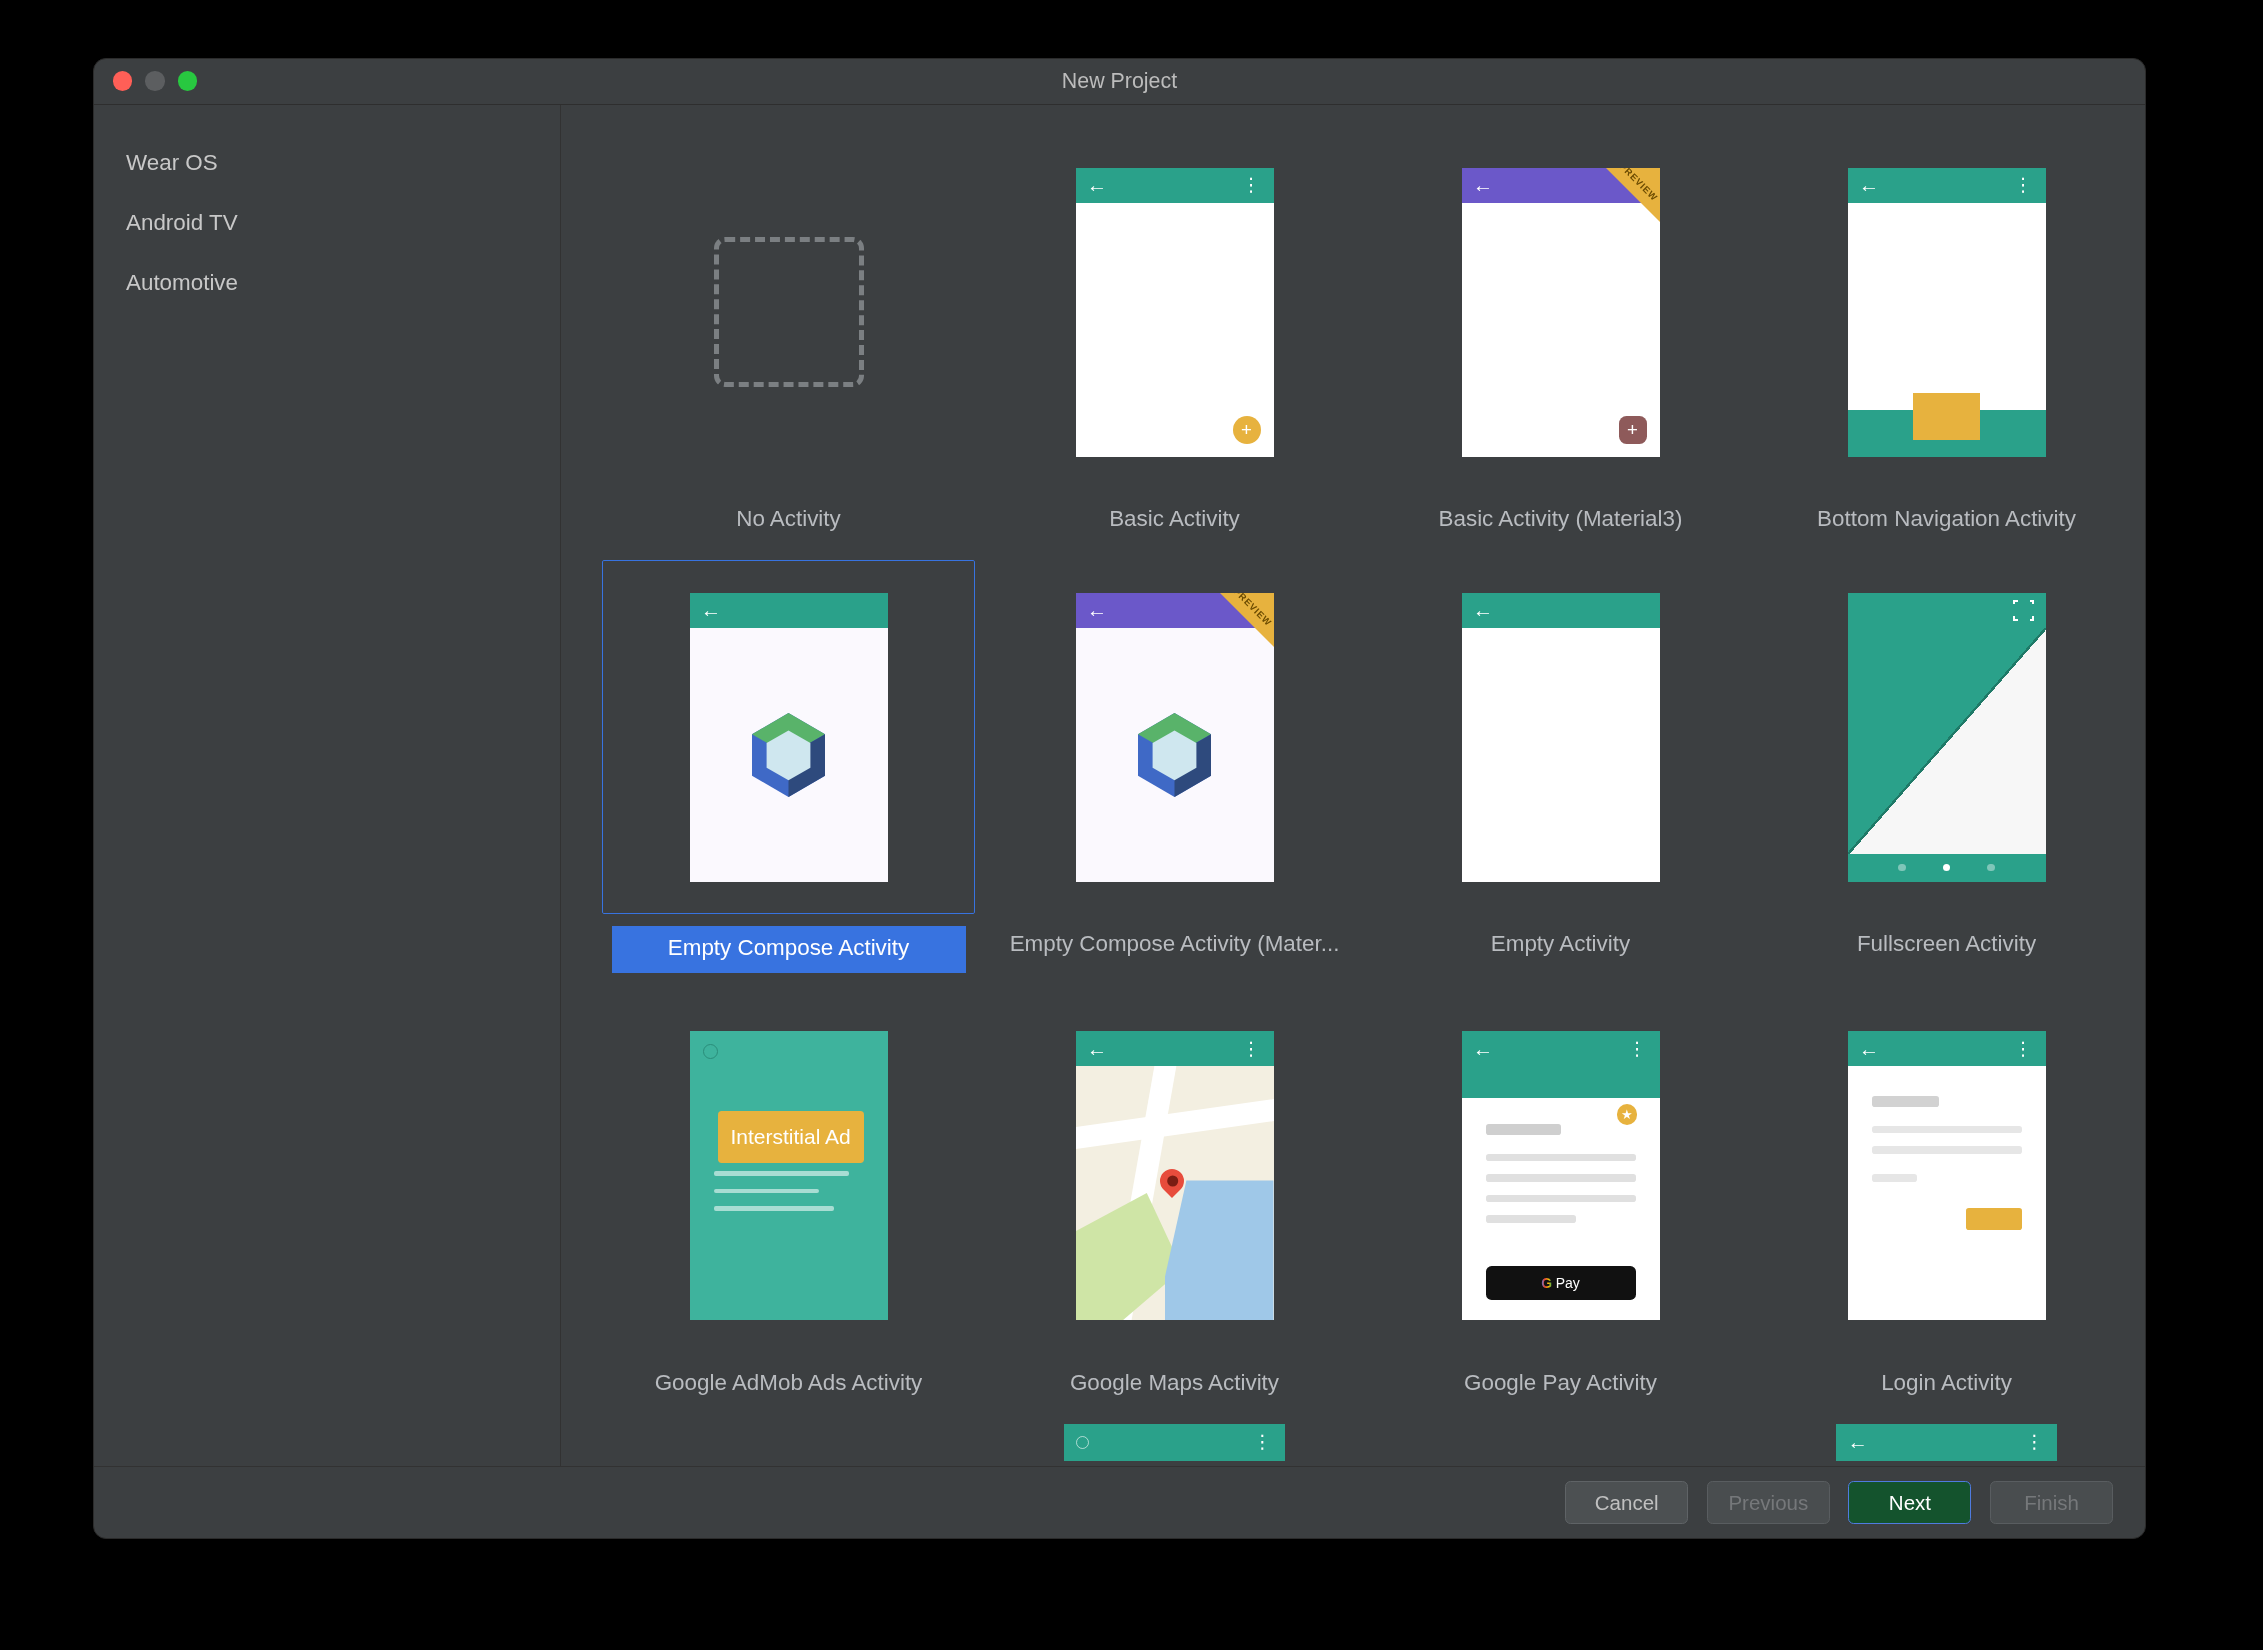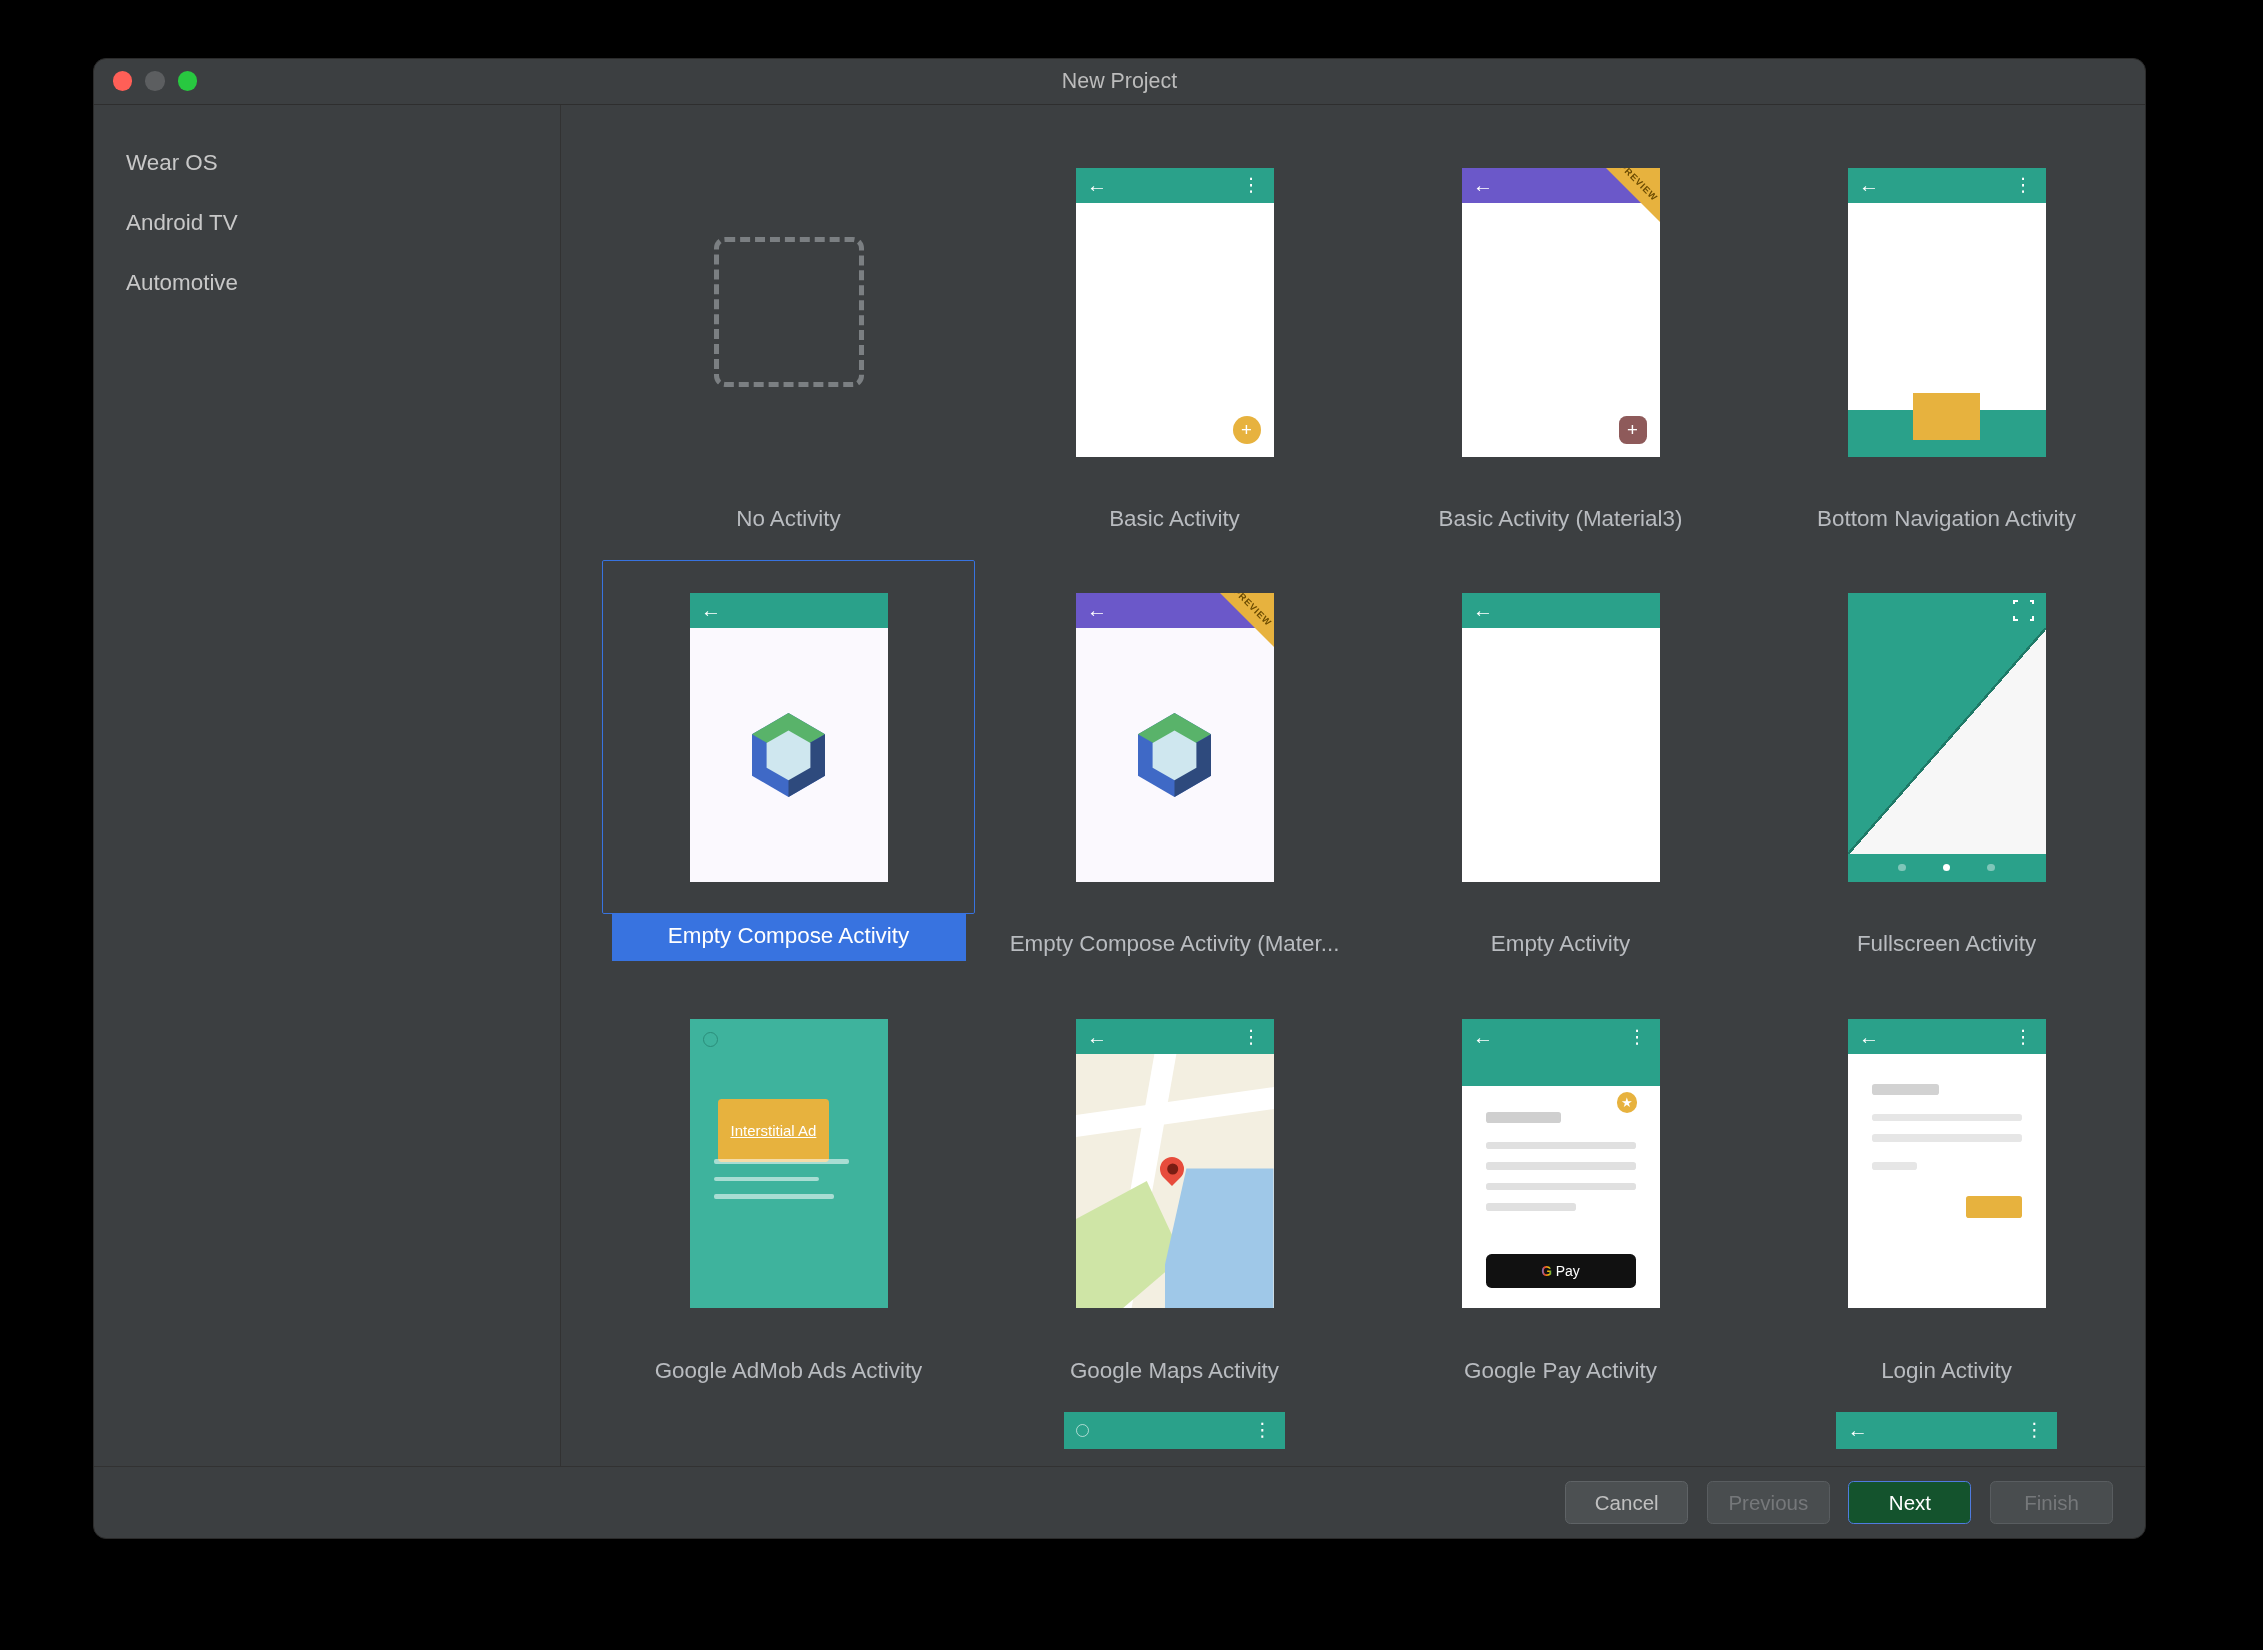--- a/index.html
+++ b/index.html
@@ -39,21 +39,21 @@
   .side-item.sel{background:var(--sidebar-sel);color:#e6e6e6;}
   
   .main{flex:1;overflow:auto;padding:30px 41px 0 41px;}
   .grid{display:grid;grid-template-columns:repeat(4,1fr);gap:26px 13px;}
   .card{display:flex;flex-direction:column;align-items:center;cursor:pointer;}
   .card .lbl{text-align:center;font-size:22.4px;color:var(--label);margin-top:17px;height:28px;overflow:hidden;text-overflow:ellipsis;white-space:nowrap;max-width:354px;}
   .card.selected .frame{background:#3c3f41;}
   .card.selected .lbl{color:#fff;}
   .card .frame{width:373px;height:354px;display:flex;align-items:center;justify-content:center;border-radius:1.9px;}
   .card.selected .frame{outline:1.9px solid var(--card-sel);outline-offset:-1.9px;}
-  .card.selected .lbl-bar{background:var(--card-sel);color:#fff;width:373px;padding:9.3px 0;margin-top:0;}
+  .card.selected .lbl-bar{background:var(--card-sel);color:#fff;width:373px;padding:9.3px 0;margin-top:12px;}
   
   .phone{width:198px;height:289px;background:var(--card-bg);position:relative;overflow:hidden;}
   .tbar{height:35px;display:flex;align-items:center;justify-content:space-between;padding:0 11.2px;}
   .tbar.teal{background:var(--teal);}
   .tbar.purple{background:#6b58c9;}
   .arrow{color:#fff;font-size:20.5px;}
   .dots{color:#fff;font-size:18.6px;letter-spacing:1.9px;}
   .tbar-fs{background:var(--teal);height:35px;display:flex;align-items:center;justify-content:flex-end;padding:0 11.2px;}
   .fsicon{width:17px;height:17px;border:2.8px solid #fff;position:relative;}
   .fsicon::before,.fsicon::after{content:"";position:absolute;background:var(--teal);}
@@ -76,21 +76,21 @@
   .ribbon span{position:absolute;top:-45px;right:-3.7px;transform:rotate(45deg);font-size:9.3px;font-weight:bold;color:#6a4a00;letter-spacing:0.9px;}
   
   .fs-body{position:absolute;left:0;right:0;top:35px;bottom:28px;background:#f7f7f7;}
   .fs-body::before{content:"";position:absolute;inset:0;background:linear-gradient(to bottom right,var(--teal) 0 49.6%,#1f7a68 49.6% 50.4%, #f7f7f7 50.4%);}
   .fs-dots{position:absolute;left:0;right:0;bottom:0;height:28px;background:var(--teal);display:flex;align-items:center;justify-content:center;gap:37px;}
   .fs-dots i{width:7.5px;height:7.5px;border-radius:50%;background:rgba(255,255,255,.4);display:block;}
   .fs-dots i.on{background:#fff;}
   
   .admob .phone{background:#3eb39d;}
   .admob .adot{position:absolute;left:13px;top:13px;width:13px;height:13px;border:1.9px solid #2a8d7a;border-radius:50%;}
-  .ad-pill{position:absolute;left:28px;top:80px;background:#e7b23e;color:#fff;font-size:15px;padding:23px 13px;border-radius:3.7px;text-decoration:underline;}
+  .ad-pill{position:absolute;left:28px;top:80px;background:#e7b23e;color:#fff;font-size:21px;padding:14px 13px;border-radius:3.7px;}
   .ad-lines{position:absolute;left:24px;right:24px;top:140px;}
   .ad-lines i{display:block;height:4.7px;background:rgba(255,255,255,.55);margin-bottom:13px;border-radius:1.9px;}
   .ad-lines i:nth-child(1){width:90%;}
   .ad-lines i:nth-child(2){width:70%;}
   .ad-lines i:nth-child(3){width:80%;}
   
   .maps-body{position:absolute;inset:35px 0 0 0;background:#f3efe1;}
   .map-water{position:absolute;right:0;bottom:0;width:55%;height:55%;background:#9fc8e8;clip-path:polygon(20% 0,100% 0,100% 100%,0 100%,0 70%);}
   .map-land{position:absolute;left:0;bottom:0;width:60%;height:50%;background:#cfe5a6;clip-path:polygon(0 30%,60% 0,90% 60%,40% 100%,0 100%);}
   .road{position:absolute;background:#fff;}

